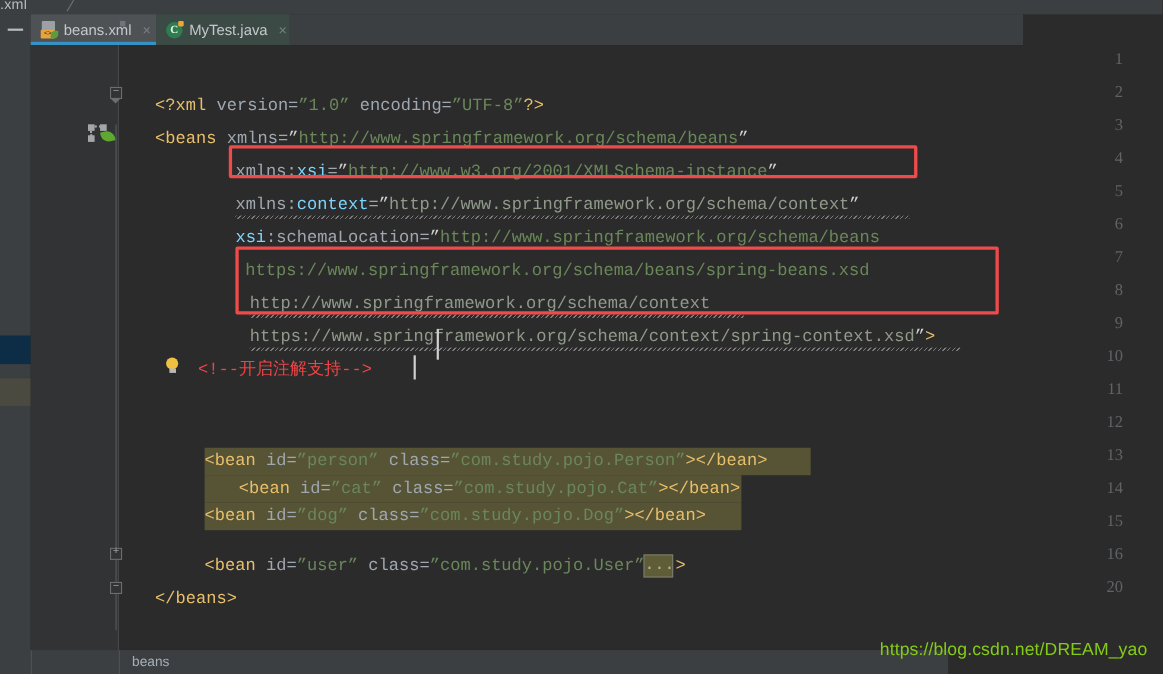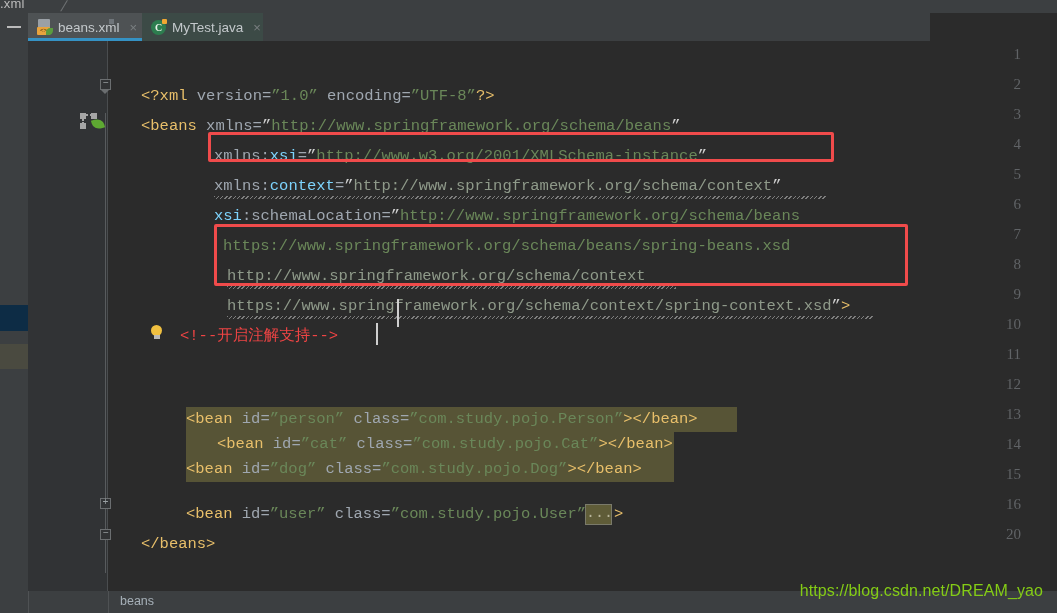--- a/index.html
+++ b/index.html
@@ -191,21 +191,21 @@
   #caret1{position:absolute;left:268px;top:282px;width:1.5px;height:22px;background:#cfcfcf;}
   #caret2{position:absolute;left:289px;top:258px;width:1.5px;height:28px;background:#cfcfcf;}
   .ellipsis-fold{
     position:absolute;background:#5f5c38;border:1px solid #7a7a6a;
     color:#b8b59a;font-family:"Liberation Mono","DejaVu Sans Mono",monospace;
     font-size:15px;line-height:18px;text-align:center;box-sizing:border-box;
   }
 
   
   #bottom-bar{
-    position:absolute;left:0;top:591px;width:1057px;height:22px;
+    position:absolute;left:0;top:591px;width:862px;height:22px;
     background:#3c3f41;
   }
   #bottom-bar .divider{
     position:absolute;top:0;width:1px;height:22px;background:#4f5254;
   }
   #bottom-crumb{
     position:absolute;left:120px;top:3px;font-size:12.5px;color:#a6b0b8;
   }
   
   #watermark{

